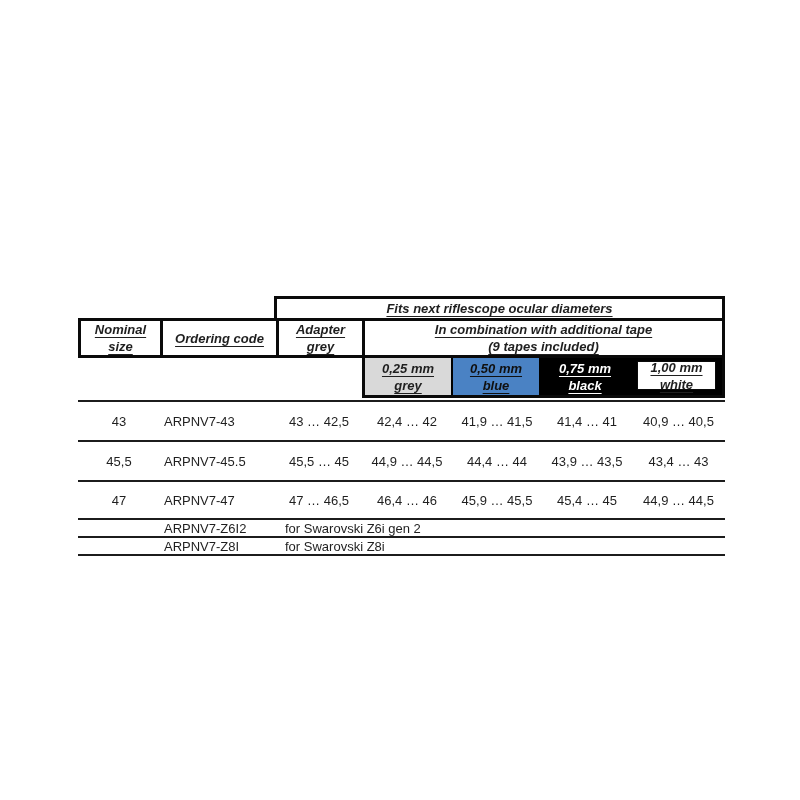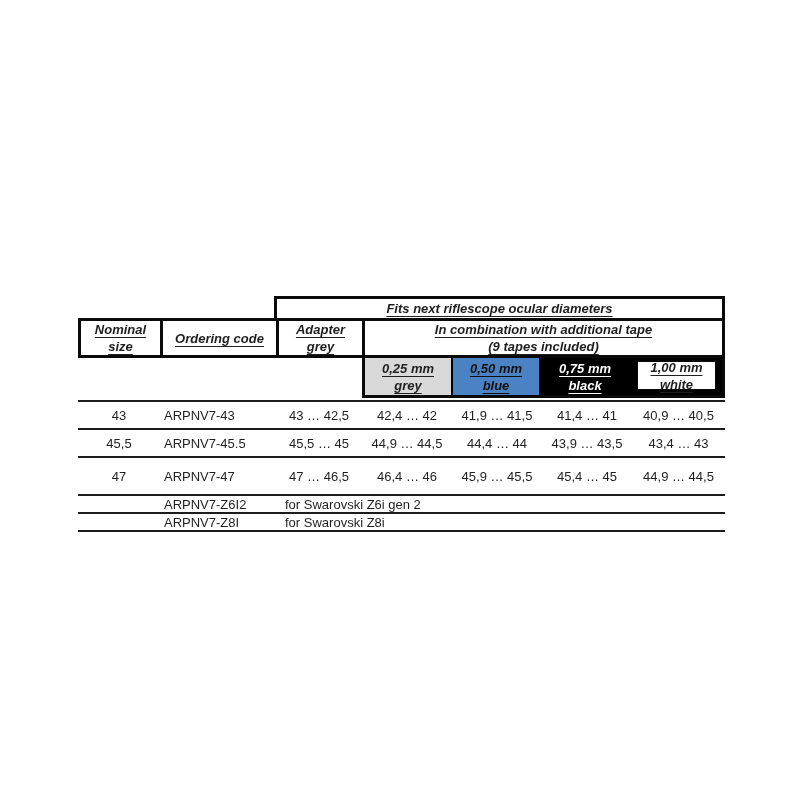--- a/index.html
+++ b/index.html
@@ -38,21 +38,21 @@
   .tape-cell.inset { margin:3px 6px 5px 8px; border:1px solid #0a0a0a; }
   
   .data-rows {
     position:absolute; left:78px; top:400px; width:647px;
     border-bottom:2px solid #1c1c1c;
   }
   .drow {
     box-sizing:border-box; display:flex; align-items:center;
     border-top:2px solid #1c1c1c; font-size:13px;
   }
-  .drow.tall { height:28px; }
+  .drow.tall { height:40px; }
   .drow.mid  { height:38px; }
   .drow.short{ height:18px; }
   .c { box-sizing:border-box; text-align:center; white-space:nowrap; }
   .c-nominal { width:82px; }
   .c-code    { width:116px; text-align:left; padding-left:4px; }
   .c-adapter { width:86px; }
   .c-t1 { width:90px; }
   .c-t2 { width:90px; }
   .c-t3 { width:90px; }
   .c-t4 { width:93px; }

